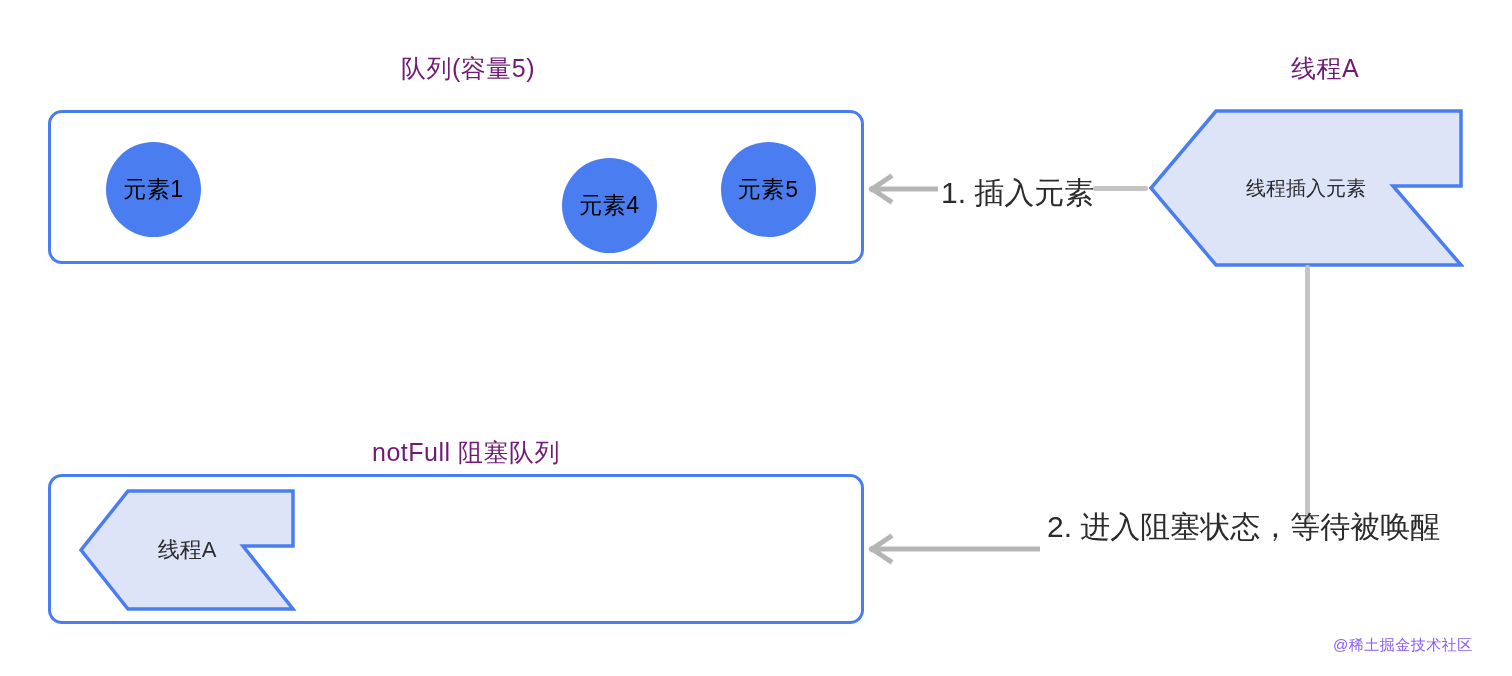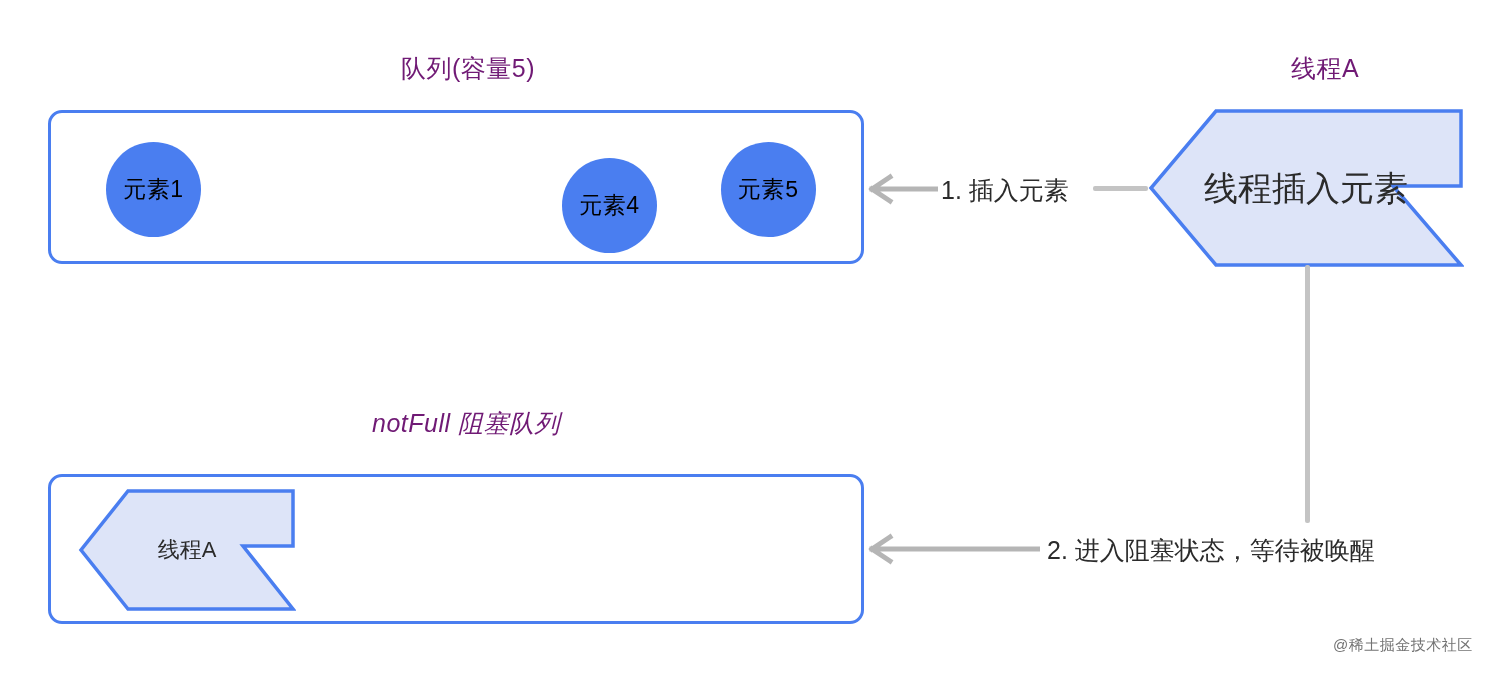--- a/index.html
+++ b/index.html
@@ -58,41 +58,41 @@
     position: absolute;
     left: 0; top: 0;
     width: 100%; height: 100%;
     display: flex;
     align-items: center;
     justify-content: center;
     color: #2b2b2b;
     white-space: nowrap;
     pointer-events: none;
   }
-  .chevron-label.big { font-size: 34px; padding-right: 34px; }
+  .chevron-label.big { font-size: 20px; padding-right: 34px; }
   .chevron-label.small { font-size: 22px; padding-right: 52px; }
 
   
   .flow-label {
-    font-size: 25px;
+    font-size: 30px;
     color: #2b2b2b;
     white-space: nowrap;
     line-height: 1;
   }
 
   
   .connector-line {
     background: #c4c4c4;
     border-radius: 2px;
   }
 
   
   .watermark {
     font-size: 15px;
-    color: #737373;
+    color: #8b5cf6;
     white-space: nowrap;
     letter-spacing: 0.5px;
   }
 </style>
 </head>
 <body>
 
 <div id="canvas">
 
   <div class="abs section-title" style="left:268px; top:56px; width:400px;">队列(容量5)</div>
@@ -124,35 +124,35 @@
 
   <div class="abs chevron-wrap" style="left:1148px; top:108px; width:316px; height:160px;">
     <svg width="316" height="160" viewBox="0 0 316 160">
       <polygon points="68,3 313,3 313,78 245,78 313,157 68,157 3,80" fill="#dde4f8" stroke="#4a7ef0" stroke-width="3.5" stroke-linejoin="miter"></polygon>
     </svg>
     <div class="chevron-label big">线程插入元素</div>
   </div>
 
   <div class="abs connector-line" style="left:1305px; top:265px; width:5px; height:258px;"></div>
 
-  <div class="abs section-title" style="left:266px; top:411px; width:400px;font-style:italic;">notFull 阻塞队列</div>
+  <div class="abs section-title" style="left:266px; top:440px; width:400px;">notFull 阻塞队列</div>
 
   <div class="abs queue-box" style="left:48px; top:474px; width:816px; height:150px;">
   </div>
 
   <div class="abs chevron-wrap" style="left:78px; top:488px; width:218px; height:124px;">
     <svg width="218" height="124" viewBox="0 0 218 124">
       <polygon points="50,3 215,3 215,58 165,58 215,121 50,121 3,62" fill="#dde4f8" stroke="#4a7ef0" stroke-width="3.5" stroke-linejoin="miter"></polygon>
     </svg>
     <div class="chevron-label small">线程A</div>
   </div>
 
   <div class="abs" style="left:868px; top:532px; width:172px; height:34px;">
     <svg width="172" height="34" viewBox="0 0 172 34">
       <path d="M4 17 L22 5 M4 17 L22 29 M4 17 L172 17" stroke="#b5b5b5" stroke-width="5" fill="none" stroke-linecap="square" stroke-linejoin="miter"></path>
     </svg>
   </div>
 
-  <div class="abs flow-label" style="left:1047px; top:538px;">2. 进入阻塞状态，等待被唤醒</div>
+  <div class="abs flow-label" style="left:1047px; top:512px;">2. 进入阻塞状态，等待被唤醒</div>
 
   <div class="abs watermark" style="left:1333px; top:636px;">@稀土掘金技术社区</div>
 
 </div>
 
 </body></html>

